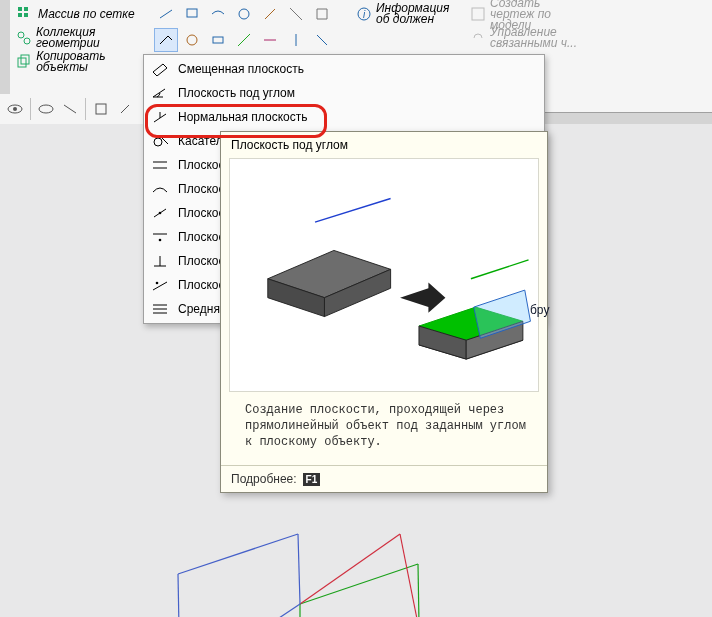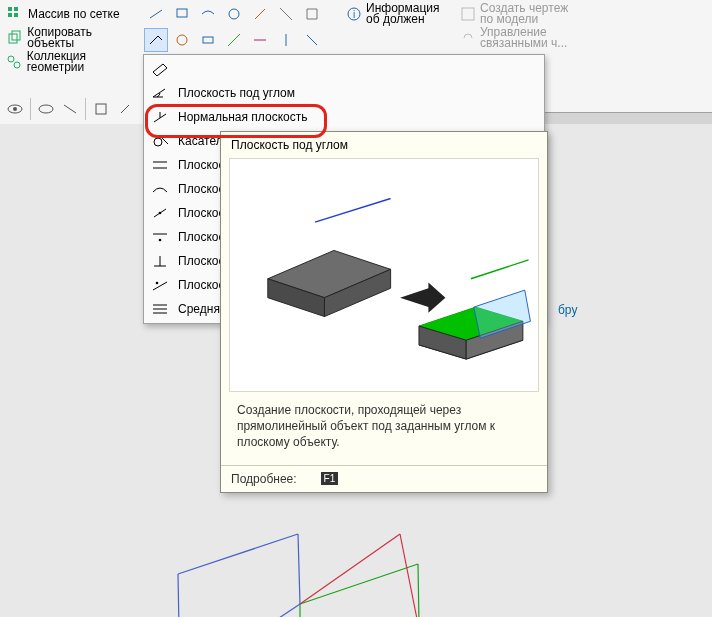--- a/index.html
+++ b/index.html
@@ -1,17 +1,17 @@
 <!DOCTYPE html>
 <html><head>
 <meta charset="utf-8">
 <style>
 html,body{margin:0;padding:0;width:712px;height:617px;overflow:hidden;font-family:"Segoe UI",Tahoma,sans-serif;font-size:12px;background:#d4d4d4;color:#000;}
 .viewport{position:absolute;left:0;top:124px;right:0;bottom:0;background:#e8e8e9;}
-.toolbar-area{position:absolute;left:0;top:0;right:0;height:94px;background:#f5f5f5;border-bottom:1px solid #14532d;}
+.toolbar-area{position:absolute;left:10px;top:0;right:0;height:94px;background:#f5f5f5;border-bottom:1px solid #14532d;font-style:italic;}
 .ribbon-tabbar{position:absolute;left:0;top:94px;right:0;height:18px;background:#f5f5f5;border-bottom:1px solid #a0a0a0;font-size:11px;}
 .ribbon-label{position:absolute;left:22px;top:1px;color:#444;}
 
 .tb-btn{width:22px;height:22px;border:1px solid transparent;display:flex;align-items:center;justify-content:center;box-sizing:border-box;}
 .tb-sep{width:1px;height:22px;background:#c0c0c0;margin:0 2px;}
 
 
 .group{position:absolute;top:2px;height:72px;}
 .group.g1{left:4px;width:136px;}
 .group.g2{left:144px;width:196px;}
@@ -30,26 +30,26 @@
 .menu-item .m-ico{width:20px;height:18px;display:flex;align-items:center;justify-content:center;}
 .menu-item .m-lbl{flex:1;white-space:nowrap;overflow:hidden;}
 .menu-item.hot{}
 .hot-ring{position:absolute;left:145px;top:104px;width:176px;height:28px;border:3px solid #e2231a;border-radius:12px;pointer-events:none;z-index:50;}
 
 
 .tip{position:absolute;left:220px;top:131px;width:326px;background:#fffef2;border:1px solid #8a8a7a;box-shadow:3px 3px 7px rgba(0,0,0,0.25);z-index:40;}
 .tip-title{padding:6px 10px 6px 10px;font-weight:normal;color:#000;}
 .tip-img{height:232px;background:#ffffff;margin:0 8px;border:1px solid #d8d8cd;position:relative;}
 .tip-body{padding:10px 12px 4px 12px;color:#333;line-height:1.35;}
-.tip-body p{margin:0 0 10px 4px;}
-.tip-footer{border-top:1px solid #cdcdb8;padding:6px 10px;display:flex;align-items:flex-start;color:#333;}
-.f1{background:#333;color:#fff;font-weight:normal;font-size:10px;padding:1px 3px;margin-left:24px;}
-
-
-.rebro-note{position:absolute;left:530px;top:303px;font-size:12px;color:#0369a1;z-index:45;padding-left:28px;}
+.tip-body p{margin:0 0 10px 12px;font-family:Liberation Mono, monospace;}
+.tip-footer{border-top:1px solid #cdcdb8;padding:6px 10px;display:flex;align-items:flex-end;gap:6px;color:#333;}
+.f1{background:#333;color:#fff;font-weight:bold;font-size:10px;padding:1px 3px;}
+
+
+.rebro-note{position:absolute;left:530px;top:303px;font-size:12px;color:#0f172a;z-index:45;}
 
 
 .wire{position:absolute;left:170px;top:370px;width:260px;height:240px;pointer-events:none;}
 .wire line{stroke-width:1.2;}
 
 
 .illus{position:absolute;inset:0;}
 .illus svg{width:100%;height:100%;}
 
 
@@ -88,34 +88,34 @@
               <rect x="1" y="7" width="4" height="4"></rect>
               <rect x="7" y="7" width="4" height="4"></rect>
             </g>
           </svg>
       </span>
       <span class="lbl">Массив по сетке</span>
     </div>
     <div class="rb-item">
       <span class="ico">
         <svg width="16" height="16">
+            <circle cx="5" cy="5" r="3" fill="none" stroke="#2a6"></circle>
+            <circle cx="11" cy="11" r="3" fill="none" stroke="#2a6"></circle>
+          </svg>
+      </span>
+      <span class="lbl" style="line-height:11px">Коллекция геометрии</span>
+    </div>
+    <div class="rb-item">
+      <span class="ico">
+        <svg width="16" height="16">
             <rect x="2" y="4" width="8" height="9" fill="none" stroke="#2a6"></rect>
             <rect x="5" y="1" width="8" height="9" fill="none" stroke="#2a6"></rect>
           </svg>
       </span>
       <span class="lbl" style="line-height:11px">Копировать объекты</span>
-    </div>
-    <div class="rb-item">
-      <span class="ico">
-        <svg width="16" height="16">
-            <circle cx="5" cy="5" r="3" fill="none" stroke="#2a6"></circle>
-            <circle cx="11" cy="11" r="3" fill="none" stroke="#2a6"></circle>
-          </svg>
-      </span>
-      <span class="lbl" style="line-height:11px">Коллекция геометрии</span>
     </div>
   </div>
 
   <div class="group g2 grid2">
 
     <div class="tb-btn">
         <svg width="16" height="16">
           <path d="M2 12 L14 4" stroke="#26a" fill="none"></path>
         </svg>
       </div>
@@ -288,20 +288,21 @@
     </div>
 </div>
 
 <div class="dropdown">
   <div class="menu-item">
     <span class="m-ico">
         <svg width="18" height="14">
           <path d="M2 10 L12 2 L16 6 L6 14z" fill="none" stroke="#000"></path>
         </svg>
       </span>
+    <span class="m-lbl">Смещенная плоскость</span>
   </div>
   <div class="menu-item hot">
     <span class="m-ico">
         <svg width="18" height="14">
           <path d="M2 11 L14 3" stroke="#000"></path>
           <path d="M2 11 L12 11" stroke="#000"></path>
           <path d="M6 11 A5 5 0 0 0 9 7" stroke="#000" fill="none"></path>
         </svg>
       </span>
     <span class="m-lbl">Плоскость под углом</span>

